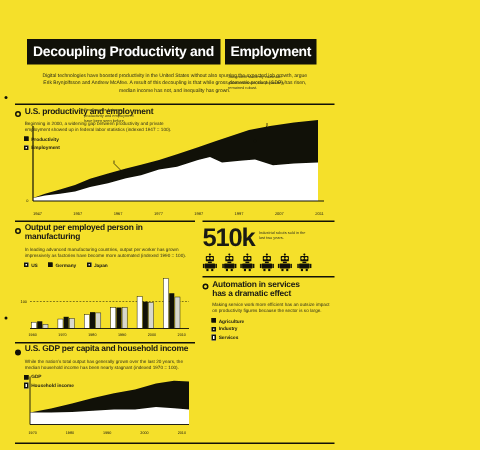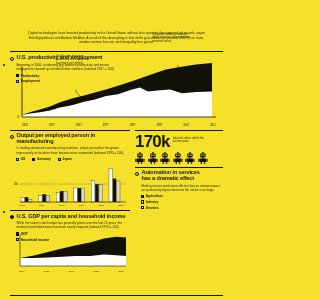--- a/index.html
+++ b/index.html
@@ -76,20 +76,24 @@
   .pct-big { font-weight:bold; font-size:10px; fill:#111108; }
   .pct-sm  { font-weight:bold; font-size:3.6px; fill:#111108; }
   .pct-ind { font-weight:bold; font-size:3.4px; fill:#ffffff; }
 </style>
 </head>
 <body>
 
 <div class="page">
 
   <div class="header">
+    <div class="title-row">
+      <div class="title-blk">Decoupling Productivity and</div>
+      <div class="title-blk">Employment</div>
+    </div>
     <div class="deck">Digital technologies have boosted productivity in the United States without also spurring the expected job growth, argue Erik Brynjolfsson and Andrew McAfee. A result of this decoupling is that while gross domestic product (GDP) has risen, median income has not, and inequality has grown.</div>
   </div>
 
   <div class="sec1">
     <div class="rule" style="margin-bottom:3px;"></div>
     <div class="sec-head">
       <span class="bullet"></span>
       <div style="width:108px;">
         <div class="sec-title">U.S. productivity and employment</div>
         <div class="sec-sub">Beginning in 2000, a widening gap between productivity and private employment showed up in federal labor statistics (indexed 1947 = 100).</div>
@@ -245,21 +249,21 @@
         <span>2000</span>
         <span>2010</span>
       </div>
     </div>
 
     <div class="col-r">
 
       <div class="rule" style="margin-bottom:3px;"></div>
 
       <div class="bignum-row">
-        <div class="bignum">170k</div>
+        <div class="bignum">510k</div>
         <div class="bignum-note" style="width:34px;">Industrial robots sold in the last two years.</div>
       </div>
 
       <div class="robots">
         <svg width="11" height="12" viewBox="0 0 11 12">
             <g fill="#111108">
               <rect x="4.6" y="0" width="0.6" height="1.4"></rect>
               <circle cx="4.9" cy="0.5" r="0.7"></circle>
               <rect x="2.2" y="1.6" width="5.4" height="3.6" rx="0.6"></rect>
               <rect x="3.6" y="5.4" width="2.6" height="1"></rect>

